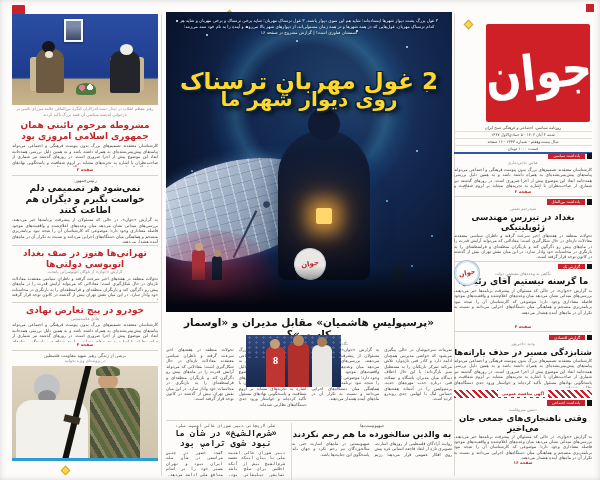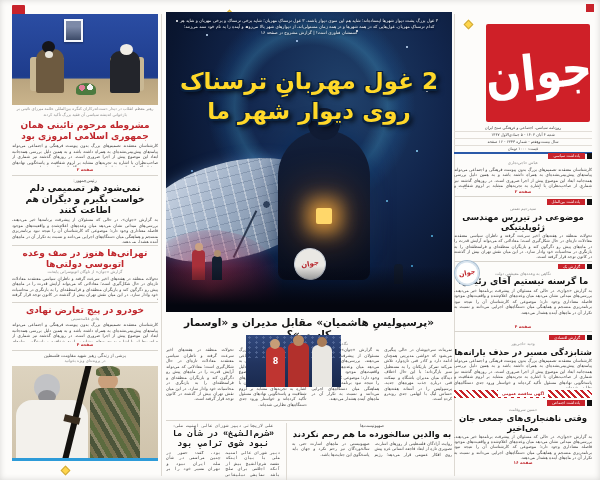--- a/index.html
+++ b/index.html
@@ -119,21 +119,21 @@
       <div class="more">صفحه ۲</div>
     </div>
     <hr class="hrule">
 
     <div>
       <div class="lblrow">
           <span class="blk"></span>
         <span class="lbl">یادداشت بین‌الملل</span>
         </div>
       <div class="byl">سیدرحیم نعمتی</div>
-      <div class="hl" style="font-size:8.5px;">موضوعی در تیررس مهندسی ژئوپلیتیکی</div>
+      <div class="hl" style="font-size:8.5px;">بغداد در تیررس مهندسی ژئوپلیتیکی</div>
       <div class="t4" style="height:26px;margin-top:1px;">تحولات منطقه در هفته‌های اخیر سرعت گرفته و ناظران سیاسی معتقدند معادلات تازه‌ای در حال شکل‌گیری است؛ معادلاتی که می‌تواند آرایش قدرت را در ماه‌های پیش رو دگرگون کند و بازیگران منطقه‌ای و فرامنطقه‌ای را به بازنگری در محاسبات خود وادار سازد. در این میان نقش تهران بیش از گذشته در کانون توجه قرار گرفته است.</div>
     </div>
     <hr class="hrule">
 
     <div style="position:relative;">
       <div class="stamp" style="left:0;top:-4px;">
           <span>جوان</span>
         </div>
       <div class="lblrow">
           <span class="blk"></span>
@@ -186,21 +186,21 @@
     <div class="phead" style="left:29px;top:231px;width:8px;height:8px;background:#caa183;"></div>
     <div class="person" style="left:46px;top:244px;width:10px;height:24px;background:#141f30;"></div>
     <div class="phead" style="left:48px;top:238px;width:7px;height:7px;background:#b08f72;"></div>
     <div class="person" style="left:228px;top:252px;width:9px;height:20px;background:#101a2b;"></div>
     <div class="badge">
         <span>جوان</span>
       </div>
     <div class="vign"></div>
     <div class="f-intro">۳ غول بزرگ پشت دیوار شهرها ایستاده‌اند؛ شاید هم این سوی دیوار باشند. ۳ غول ترسناکِ مهربان؛ شاید برخی ترسناک و برخی مهربان و شاید هر کدام ترسناکِ مهربان. غول‌هایی که در همه شهرها و در همه زمان مستولی‌اند، از دیوارهای شهر بالا می‌روند و آینده را به نام خود سند می‌زنند؛ اسمشان فناوری است! | گزارش مشروح در صفحه ۱۶</div>
     <div class="f-hl" style="top:56px;font-size:23px;">2 غول مهربانِ ترسناک</div>
-    <div class="f-hl" style="top:86px;font-size:23px;">روی دیوار شهر ما</div>
+    <div class="f-hl" style="top:75px;font-size:20px;">روی دیوار شهر ما</div>
   </div>
 
   <div class="abs" style="left:166px;top:316px;width:286px;">
     <div class="hl" style="font-size:10.5px;">«پرسپولیسِ هاشمیان» مقابل مدیران و «اوسمار کاسب»؟</div>
     <div class="byl">نگاه «جوان» به حواشی تازه باشگاه پرسپولیس</div>
     <div class="cols4 t4" style="margin-top:1px;">
       <div>تمرینات سرخپوشان در حالی پیگیری می‌شود که حواشی مدیریتی همچنان ادامه دارد و کادر فنی تازه‌وارد تلاش می‌کند تمرکز بازیکنان را به مستطیل سبز بازگرداند؛ با این حال اختلاف دیدگاه میان مدیران باشگاه و نیمکت فنی درباره جذب مهره‌های جدید، پرسپولیس را در آستانه هفته‌های حساس لیگ با ابهامی جدی روبه‌رو کرده است.</div>
       <div>به گزارش «جوان»، در حالی که مسئولان از پیشرفت برنامه‌ها خبر می‌دهند، بررسی‌های میدانی نشان می‌دهد میان وعده‌های اعلام‌شده و واقعیت‌های موجود فاصله معناداری وجود دارد؛ موضوعی که کارشناسان آن را نتیجه نبود برنامه‌ریزی منسجم و هماهنگی میان دستگاه‌های اجرایی می‌دانند و نسبت به تکرار آن در ماه‌های آینده هشدار می‌دهند.</div>
       <div>کارشناسان معتقدند تصمیم‌های بزرگ بدون پیوست فرهنگی و اجتماعی می‌تواند پیامدهای پیش‌بینی‌نشده‌ای به همراه داشته باشد و به همین دلیل بررسی همه‌جانبه ابعاد این موضوع پیش از اجرا ضروری است. در روزهای گذشته نیز شماری از صاحب‌نظران با اشاره به تجربه‌های مشابه بر لزوم شفافیت و پاسخگویی نهادهای مسئول تأکید کرده‌اند و خواستار ورود جدی دستگاه‌های نظارتی شده‌اند.</div>
       <div>تحولات منطقه در هفته‌های اخیر سرعت گرفته و ناظران سیاسی معتقدند معادلات تازه‌ای در حال شکل‌گیری است؛ معادلاتی که می‌تواند آرایش قدرت را در ماه‌های پیش رو دگرگون کند و بازیگران منطقه‌ای و فرامنطقه‌ای را به بازنگری در محاسبات خود وادار سازد. در این میان نقش تهران بیش از گذشته در کانون توجه قرار گرفته است.</div>
@@ -212,21 +212,21 @@
     </div>
     <div class="phead" style="left:24px;top:4px;width:10px;height:10px;background:#c79d77;"></div>
     <div class="jersey" style="left:42px;top:8px;width:21px;height:44px;background:#b2302c;"></div>
     <div class="phead" style="left:47px;top:0;width:11px;height:11px;background:#b98a62;"></div>
     <div class="person" style="left:66px;top:10px;width:20px;height:42px;background:#e9e7e2;border-radius:6px 6px 0 0;"></div>
     <div class="phead" style="left:71px;top:2px;width:10px;height:10px;background:#a87c58;"></div>
   </div>
 
   <hr class="hrule abs" style="left:166px;top:418px;width:286px;">
   <div class="abs" style="left:166px;top:423px;width:286px;display:flex;gap:6px;">
-    <div style="width:160px;border-left:1px solid #ddd9d2;padding-left:5px;">
+    <div style="width:160px;border-left:1px solid #ddd9d2;">
       <div class="kick">صهیونیست‌ها</div>
       <div class="hl" style="font-size:8.5px;">به والدین سالخورده ما هم رحم نکردند</div>
       <div class="cols2 t4" style="height:34px;margin-top:2px;">روایت آزادگان فلسطینی از روزهای اسارت، تصویری تازه از ابعاد فاجعه انسانی غزه پیش روی افکار عمومی قرار می‌دهد؛ رژیم صهیونیستی در ماه‌های اسارت حتی به سالخوردگان نیز رحم نکرد و جهان باید پاسخگوی این جنایت‌ها باشد.</div>
     </div>
     <div style="flex:1;font-family:Liberation Mono, monospace;">
       <div class="kick">علی لاریجانی دبیر شورای عالی امنیت ملی:</div>
       <div class="hl" style="font-size:8.5px;">«شرم‌الشیخ» در شأن ما نبود شوی ترامپ بود</div>
       <div class="cols2 t4" style="height:30px;margin-top:2px;">دبیر شورای عالی امنیت ملی با بیان اینکه نشست شرم‌الشیخ بیش از آنکه اجلاسی برای صلح باشد نمایشی تبلیغاتی بود، گفت: حضور در چنین مراسمی در شأن ملت ایران نبود و تهران مسیر خود را بر اساس منافع ملی ادامه می‌دهد.</div>
     </div>
   </div>
@@ -251,21 +251,21 @@
     <div class="hl red" style="font-size:9px;margin-top:1px;">مشروطه مرحوم نائینی همان جمهوری اسلامی امروزی بود</div>
     <div class="t4" style="height:24px;margin-top:2px;">کارشناسان معتقدند تصمیم‌های بزرگ بدون پیوست فرهنگی و اجتماعی می‌تواند پیامدهای پیش‌بینی‌نشده‌ای به همراه داشته باشد و به همین دلیل بررسی همه‌جانبه ابعاد این موضوع پیش از اجرا ضروری است. در روزهای گذشته نیز شماری از صاحب‌نظران با اشاره به تجربه‌های مشابه بر لزوم شفافیت و پاسخگویی نهادهای مسئول تأکید کرده‌اند و خواستار ورود جدی دستگاه‌های نظارتی شده‌اند.</div>
     <div class="more">صفحه ۲</div>
     <hr class="hrule">
 
     <div class="kick">رئیس‌جمهور:</div>
     <div class="hl" style="font-size:9px;">نمی‌شود هر تصمیمی دلم خواست بگیرم و دیگران هم اطاعت کنند</div>
     <div class="t4" style="height:26px;margin-top:2px;">به گزارش «جوان»، در حالی که مسئولان از پیشرفت برنامه‌ها خبر می‌دهند، بررسی‌های میدانی نشان می‌دهد میان وعده‌های اعلام‌شده و واقعیت‌های موجود فاصله معناداری وجود دارد؛ موضوعی که کارشناسان آن را نتیجه نبود برنامه‌ریزی منسجم و هماهنگی میان دستگاه‌های اجرایی می‌دانند و نسبت به تکرار آن در ماه‌های آینده هشدار می‌دهند.</div>
     <hr class="hrule">
 
-    <div class="hl red" style="font-size:9px;">تهرانی‌ها هنوز در صف وعده اتوبوسی دولتی‌ها</div>
+    <div class="hl red" style="font-size:9px;">تهرانی‌ها هنوز در صف بغداد اتوبوسی دولتی‌ها</div>
     <div class="byl">گزارش «جوان» از ناوگان اتوبوسرانی پایتخت</div>
     <div class="t4" style="height:24px;margin-top:1px;">تحولات منطقه در هفته‌های اخیر سرعت گرفته و ناظران سیاسی معتقدند معادلات تازه‌ای در حال شکل‌گیری است؛ معادلاتی که می‌تواند آرایش قدرت را در ماه‌های پیش رو دگرگون کند و بازیگران منطقه‌ای و فرامنطقه‌ای را به بازنگری در محاسبات خود وادار سازد. در این میان نقش تهران بیش از گذشته در کانون توجه قرار گرفته است.</div>
     <hr class="hrule">
 
     <div class="hl red" style="font-size:9px;">خودرو در پیچ تعارض نهادی</div>
     <div class="byl">هادی غلامحسینی</div>
     <div class="t4" style="height:20px;margin-top:1px;">کارشناسان معتقدند تصمیم‌های بزرگ بدون پیوست فرهنگی و اجتماعی می‌تواند پیامدهای پیش‌بینی‌نشده‌ای به همراه داشته باشد و به همین دلیل بررسی همه‌جانبه ابعاد این موضوع پیش از اجرا ضروری است. در روزهای گذشته نیز شماری از صاحب‌نظران با اشاره به تجربه‌های مشابه بر لزوم شفافیت و پاسخگویی نهادهای مسئول تأکید کرده‌اند و خواستار ورود جدی دستگاه‌های نظارتی شده‌اند.</div>
     <div class="more">صفحه ۴</div>
     <hr class="hrule">
 

